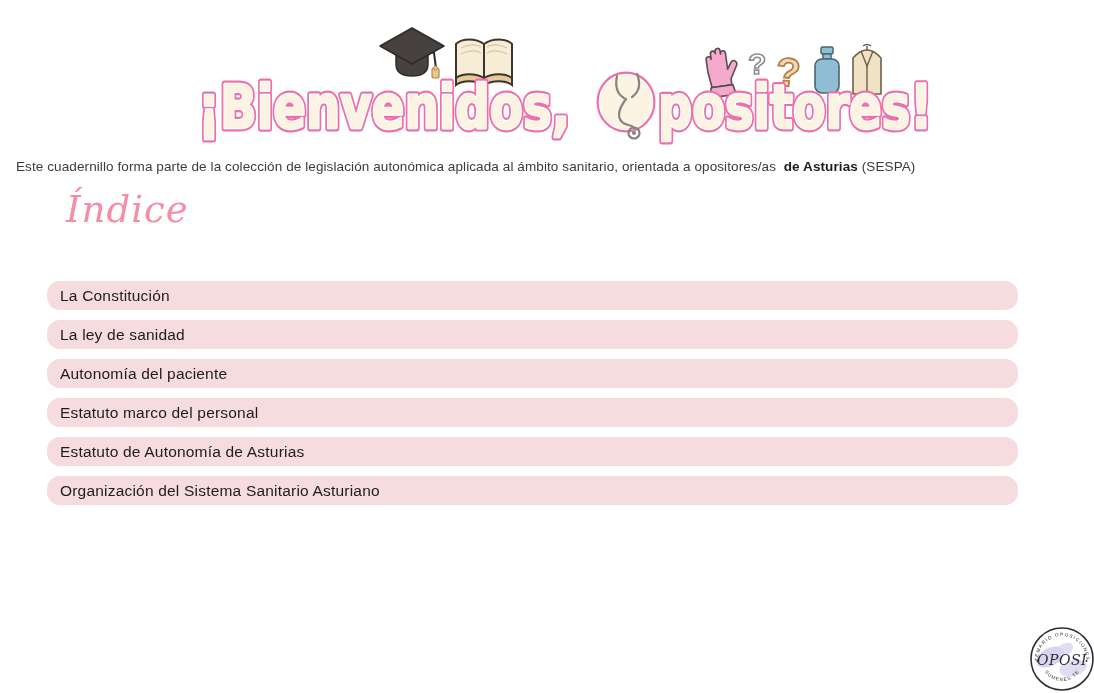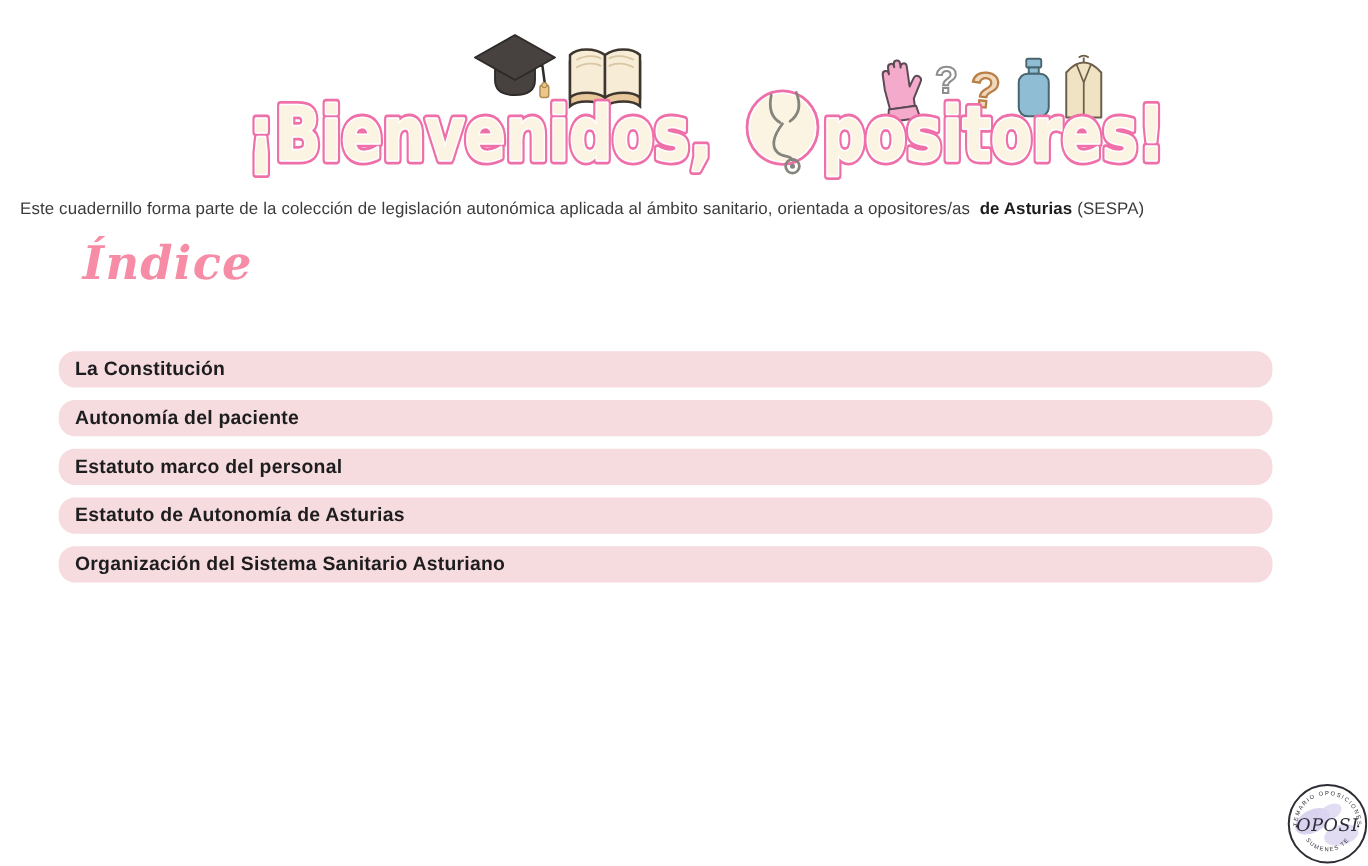--- a/index.html
+++ b/index.html
@@ -14,28 +14,28 @@
   .title-wrap{position:absolute;left:155px;top:70px;width:740px;height:84px;margin-left:41px;}
   .t-stroke{fill:none;stroke:var(--title_pink,#ef6fa9);stroke-width:7;stroke-linejoin:round;}
   .t-core{fill:var(--title_fill,#fbf4e3);stroke:#ffffff;stroke-width:2.6;paint-order:stroke;stroke-linejoin:round;}
   .steth{stroke:#85857d;stroke-width:2.2;fill:none;stroke-linecap:round;}
 
   .subtitle{position:absolute;left:0;top:143px;width:100%;margin:16px;text-align:left;
             font-size:13.5px;color:var(--subtitle_text,#3b3b3b);letter-spacing:.1px;white-space:pre;}
   .subtitle .bold{font-weight:bold;color:#1d1d1f;}
 
   .indice{position:absolute;left:66px;top:188px;margin:0;
-          font-family:"DejaVu Serif",serif;font-style:italic;font-weight:700;
+          font-family:"DejaVu Serif",serif;font-style:italic;font-weight:400;
           font-size:37px;color:var(--indice_pink,#f78ca6);letter-spacing:1px;}
 
   .index-list{position:absolute;left:47px;top:281px;width:971px;
               display:flex;flex-direction:column;gap:10px;}
   .bar{height:29px;background:var(--bar_pink,#f6dbdf);border-radius:13px;
        display:flex;align-items:center;padding:0 13px;box-sizing:border-box;cursor:pointer;}
-  .bar-label{font-weight:bold;font-size:15.5px;color:var(--bar_text,#1d1d1f);
+  .bar-label{font-weight:normal;font-size:15.5px;color:var(--bar_text,#1d1d1f);
              letter-spacing:.2px;white-space:pre;}
 
   .logo{position:absolute;left:1028px;top:625px;}
   .logo text{font-family:"Liberation Sans",sans-serif;}
   .logo .center-script{font-family:"DejaVu Serif",serif;font-style:italic;}
 </style>
 </head>
 <body>
 
 <div class="page">
@@ -109,20 +109,23 @@
 
   <p class="subtitle"><span>Este cuadernillo forma parte de la colección de legislación autonómica aplicada al ámbito sanitario, orientada a opositores/as </span><span class="bold"> de Asturias</span><span> (SESPA)</span></p>
 
   <h2 class="indice">Índice</h2>
 
   <div class="index-list" id="index-list">
     <div class="bar">
       <span class="bar-label">La Constitución</span>
     </div>
 
+    <div class="bar">
+      <span class="bar-label">La ley de sanidad</span>
+    </div>
 
 
 
     <div class="bar">
       <span class="bar-label">Autonomía del paciente</span>
     </div>
 
     <div class="bar">
       <span class="bar-label">Estatuto marco del personal</span>
     </div>

